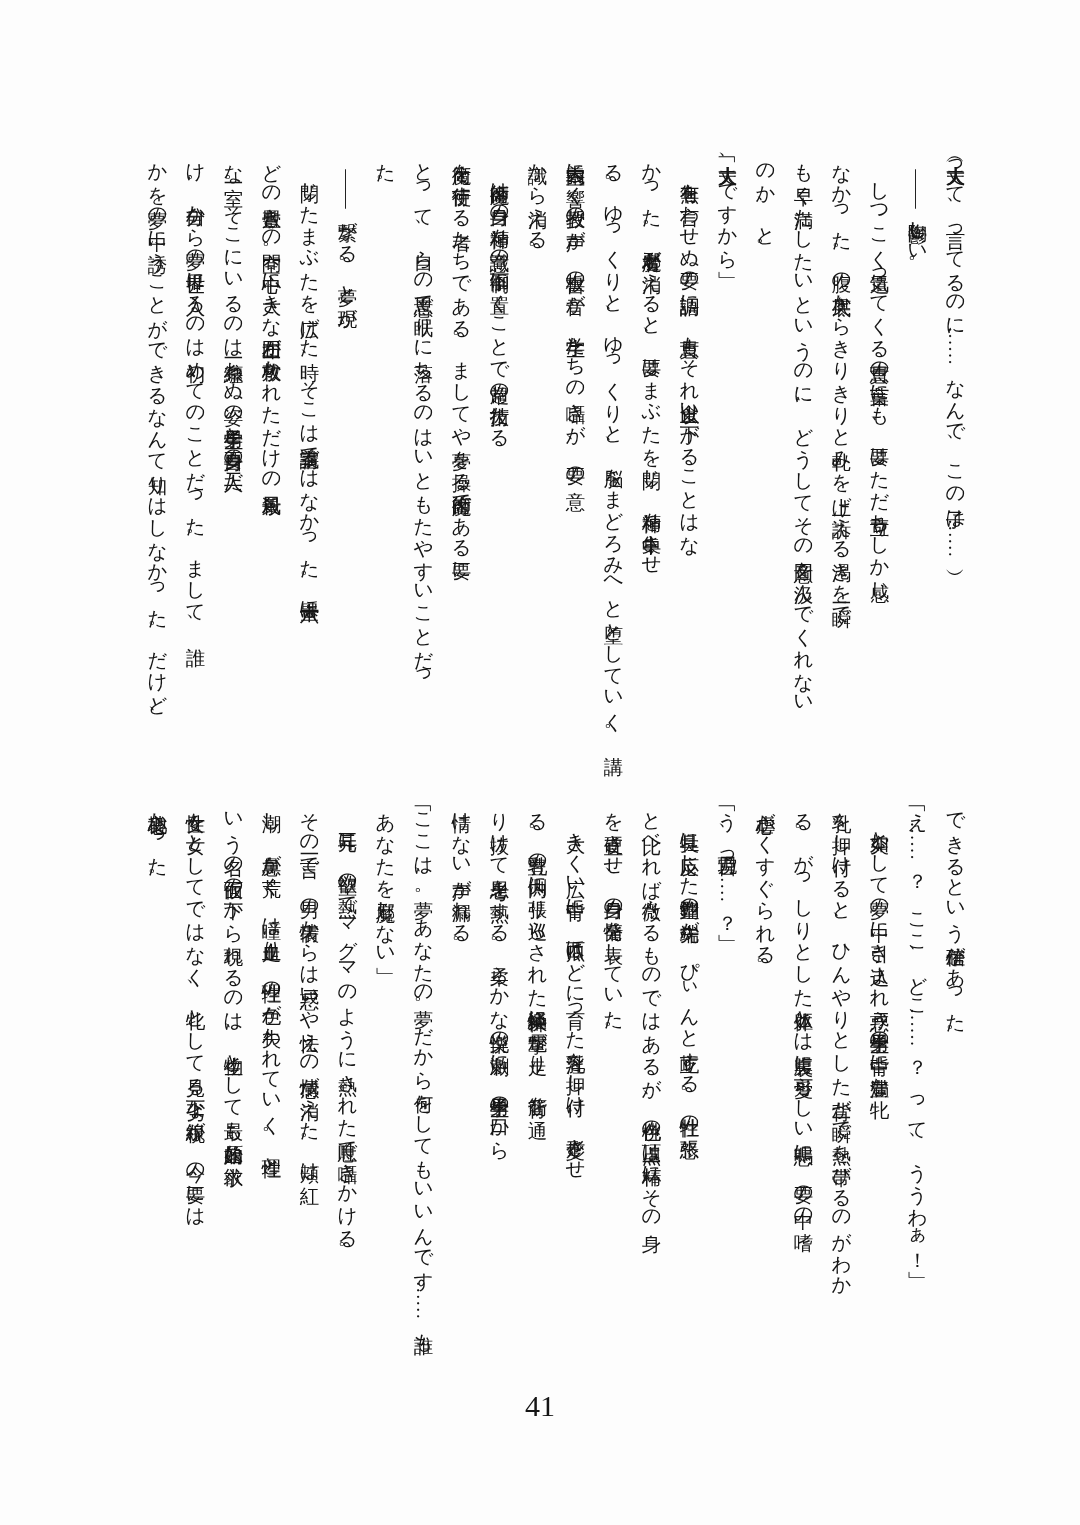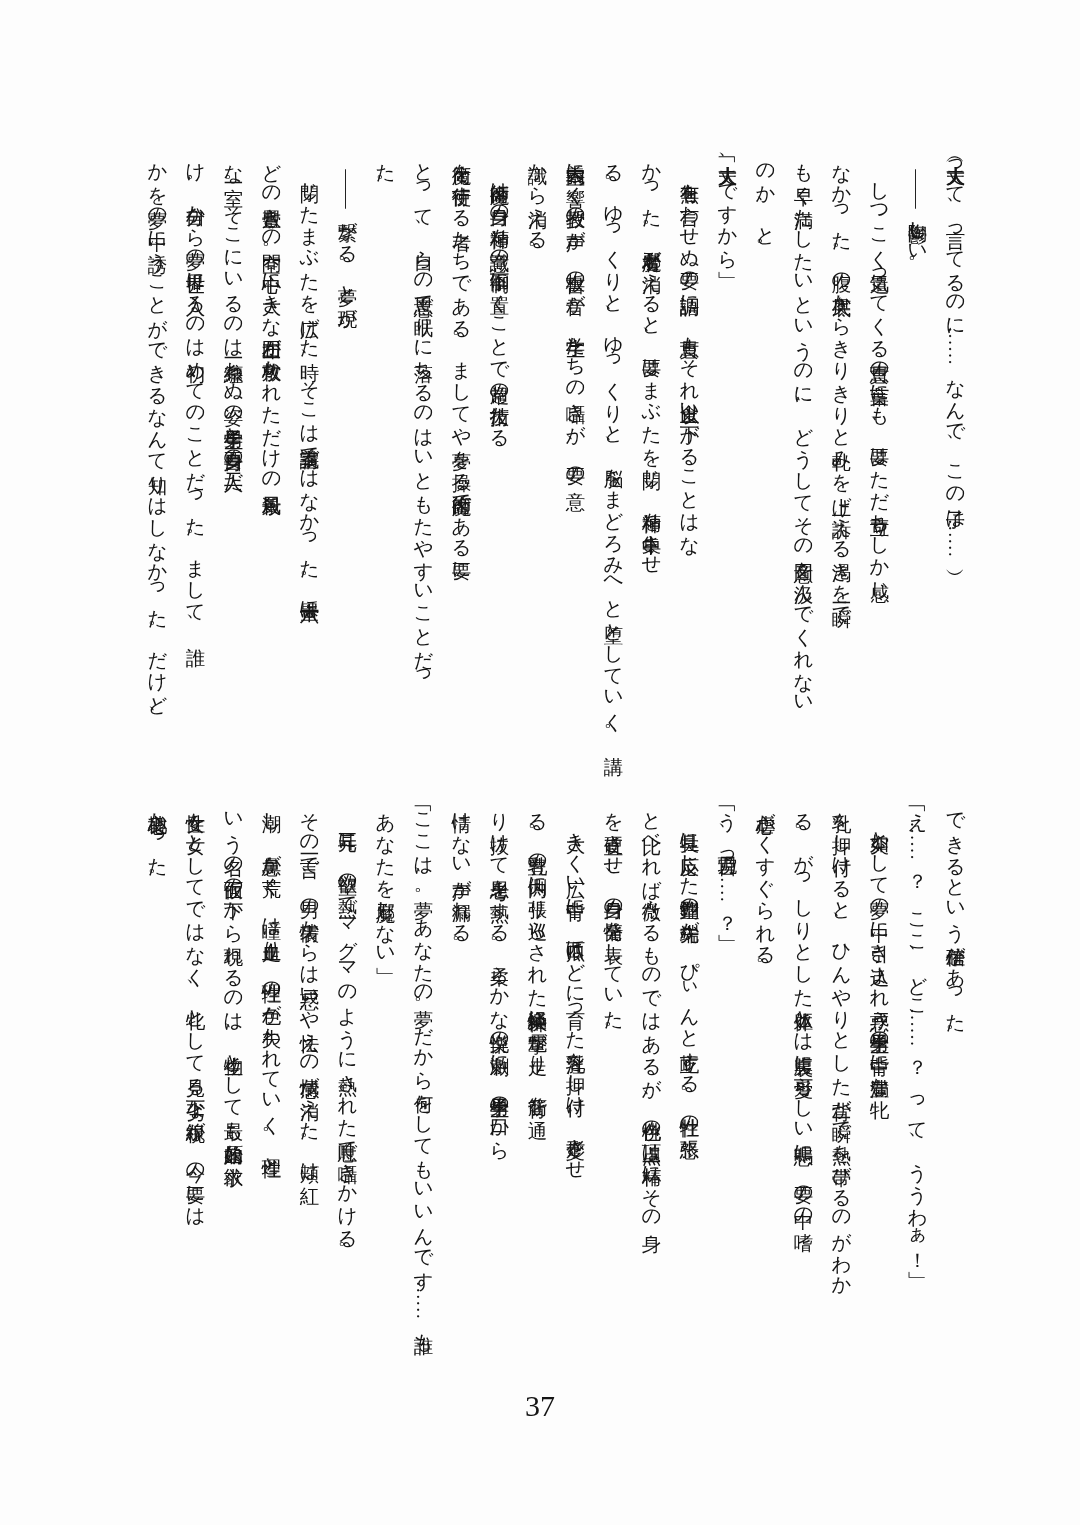--- a/index.html
+++ b/index.html
@@ -94,15 +94,15 @@
       <p class="column">「ここは、夢。あなたの夢。だから何をしてもいいんです……誰も</p>
       <p class="column">あなたを邪魔しない」</p>
       <p class="column">　耳元に、欲望の熱でマグマのように熱された吐息で囁きかける。</p>
       <p class="column">その一言で、男の表情からは戸惑いや怯えの感情が消えた。頬は紅</p>
       <p class="column">潮し、鼻息が荒く、瞳は血走り、理性の色が失われていく。理性と</p>
       <p class="column">いう名の仮面の下から現れるのは、生物として最も原始的な欲求。</p>
       <p class="column">女性を女としてではなく、牝として見る下劣な視線が、今の要には</p>
       <p class="column">心地良かった。</p>
     </div>
 
-  <div class="page-number">37</div>
+  <div class="page-number">41</div>
 
 </div>
 
 </body></html>

